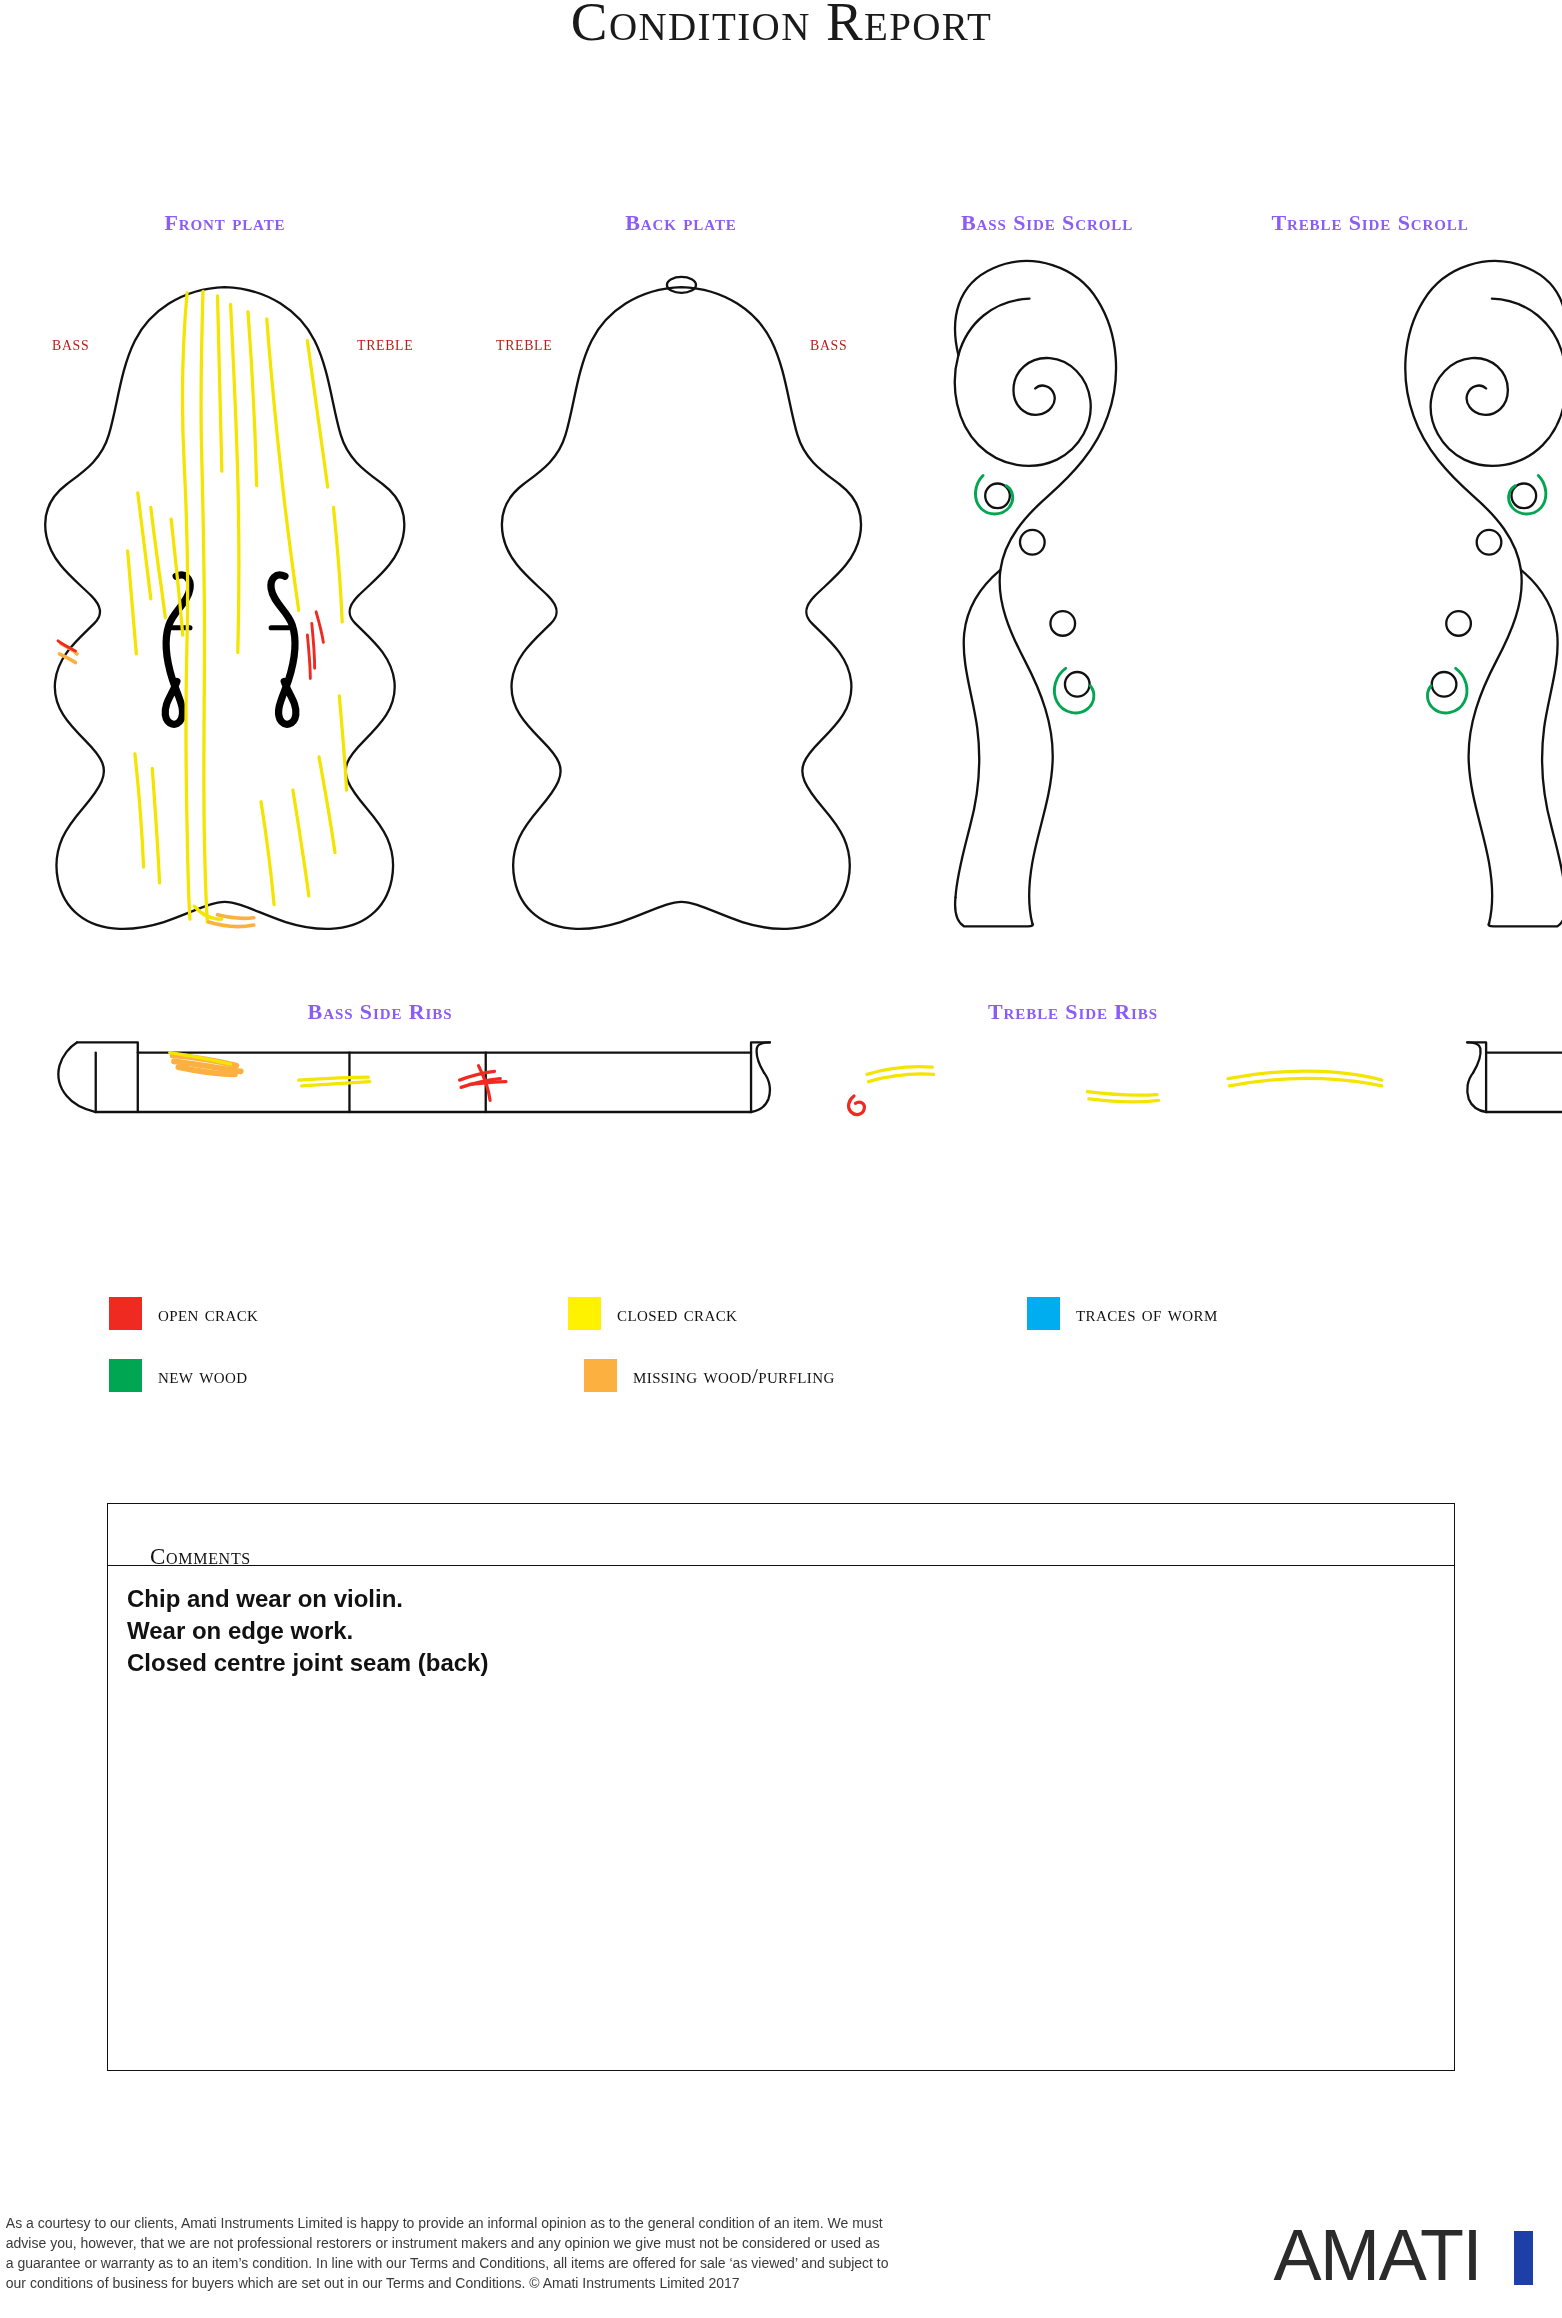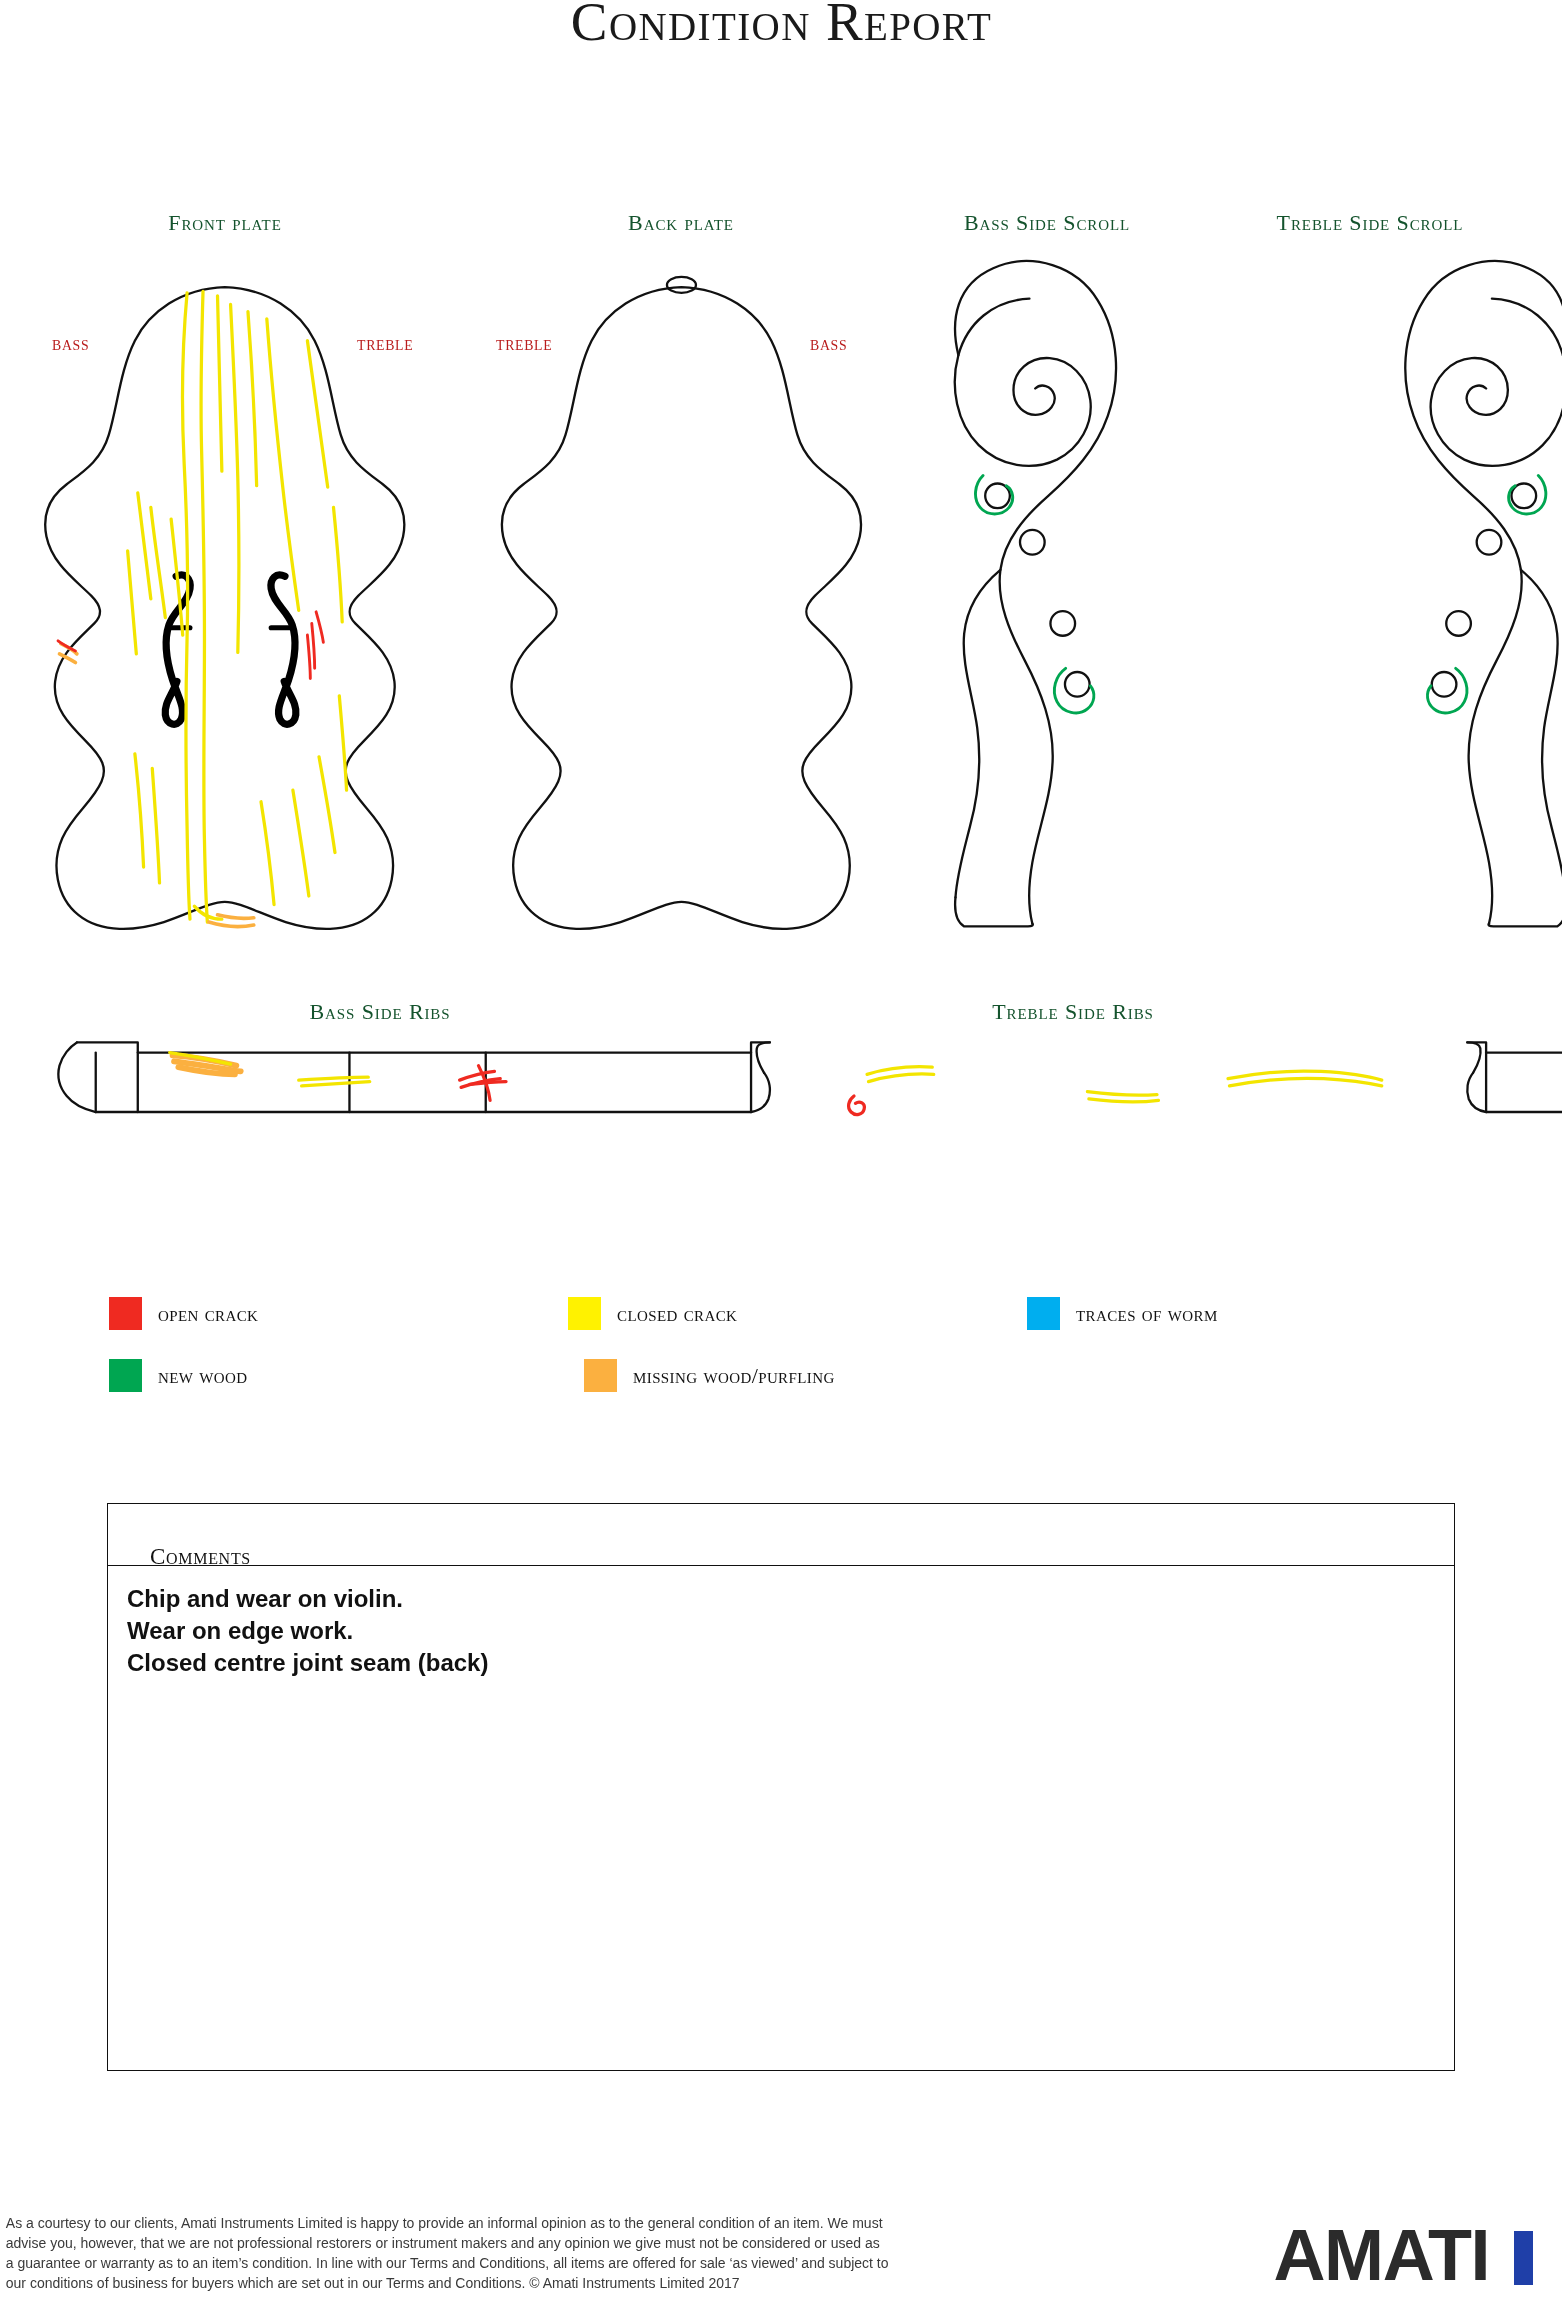--- a/index.html
+++ b/index.html
@@ -29,23 +29,24 @@
     font-variant: small-caps;
     color: #1a1a1a;
   }
 
   
   .caption {
     position: absolute;
     font-variant: small-caps;
     font-size: 22px;
     letter-spacing: 0.9px;
-    color: #14532d;
+    color: #8b5cf6;
     text-align: center;
     white-space: nowrap;
+    font-weight: bold;
   }
   .minor-label {
     position: absolute;
     font-variant: small-caps;
     font-size: 13.8px;
     letter-spacing: 0.7px;
     color: #b91c1c;
     white-space: nowrap;
   }
 
@@ -143,21 +144,21 @@
     overflow: hidden;
   }
   .footer-logo .logo-text {
     position: absolute;
     left: 14.5px;
     top: -4.3px;
     font-family: "Liberation Sans", sans-serif;
     font-size: 72px;
     letter-spacing: -1.4px;
     color: #2b2b2b;
-    font-weight: 700;
+    font-weight: 400;
   }
   .footer-logo .logo-bar {
     position: absolute;
     left: 255px;
     top: 13px;
     width: 19px;
     height: 54px;
     background: #1f3fa8;
   }
 </style>

